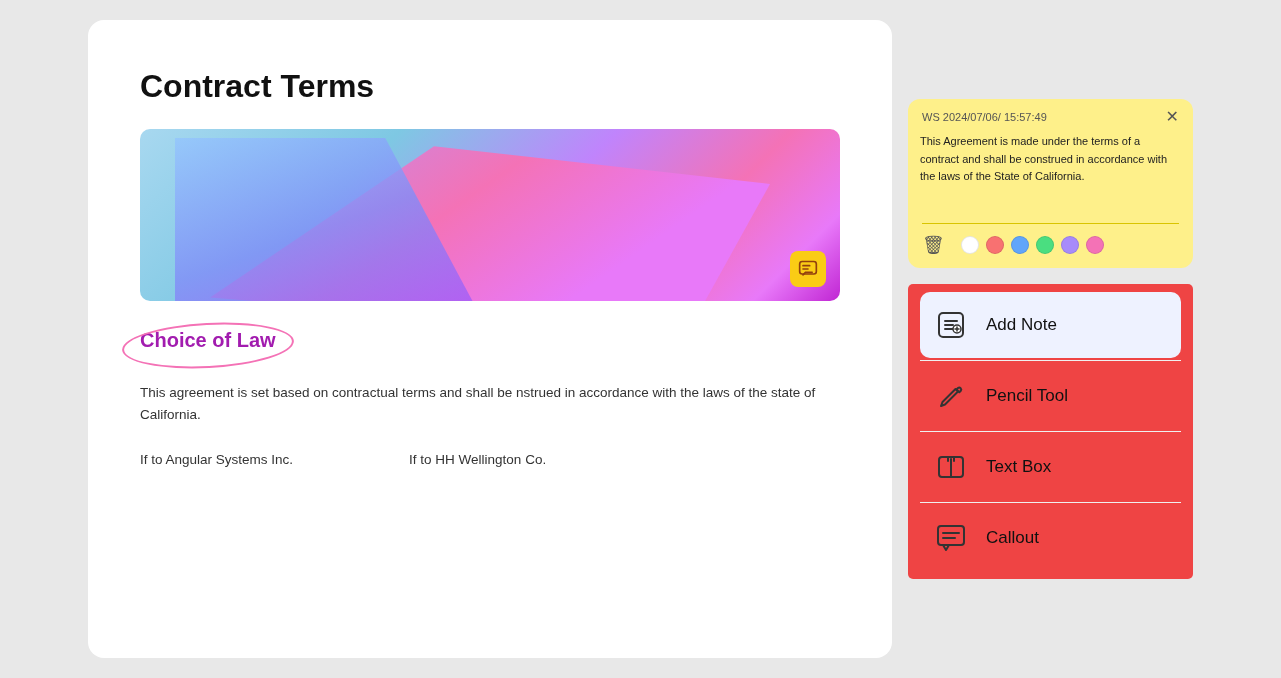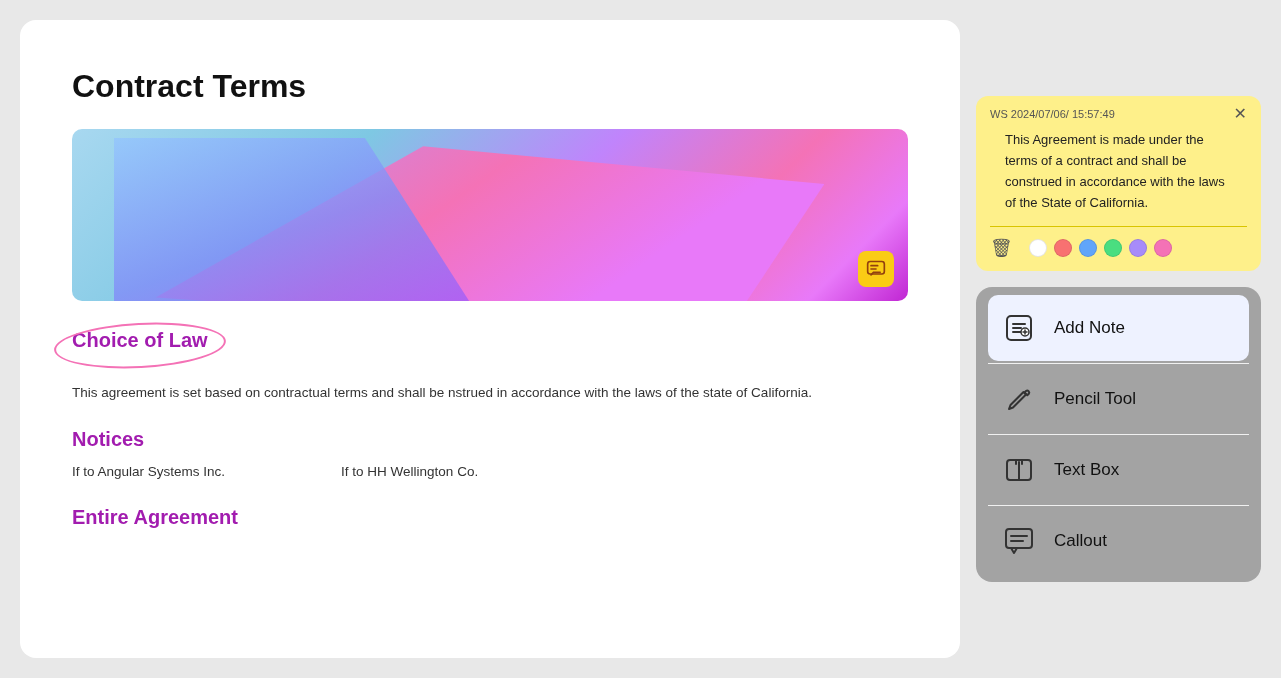--- a/index.html
+++ b/index.html
@@ -13,21 +13,21 @@
       align-items: center;
       justify-content: center;
       gap: 16px;
       padding: 20px;
     }
 
     
     .main-panel {
       background: #fff;
       border-radius: 16px;
-      width: 940px;
+      width: 804px;
       height: 638px;
       padding: 48px 52px;
       overflow: hidden;
       position: relative;
       flex-shrink: 0;
     }
 
     .doc-title {
       font-size: 32px;
       font-weight: 700;
@@ -159,22 +159,22 @@
     .close-btn {
       font-size: 16px;
       color: #555;
       cursor: pointer;
       background: none;
       border: none;
       line-height: 1;
     }
 
     .sticky-body {
-      padding: 0 29px 12px;
-      font-size: 13px;
+      padding: 0 12px 12px;
+      font-size: 11px;
       color: #222;
       line-height: 1.6;
       min-height: 90px;
     }
 
     .sticky-divider {
       border: none;
       border-top: 1px solid #d9c400;
       margin: 0 14px 10px;
     }
@@ -201,22 +201,22 @@
     .color-dot {
       width: 18px;
       height: 18px;
       border-radius: 50%;
       cursor: pointer;
       border: 1px solid rgba(0,0,0,0.1);
     }
 
     
     .tools-panel {
-      background: #a3a3a3;
-      border-radius: 16px;
+      background: #ef4444;
+      border-radius: 5px;
       padding: 8px 12px;
     }
 
     .tool-item {
       display: flex;
       align-items: center;
       gap: 16px;
       padding: 14px 12px;
       border-radius: 10px;
       cursor: pointer;
@@ -266,27 +266,25 @@
   </div>
 
   <div style="margin-bottom: 10px;">
     <div class="choice-of-law-wrapper">
       <h2 class="section-heading" style="display:inline-block;">Choice of Law</h2>
       <div class="choice-of-law-ellipse"></div>
     </div>
   </div>
   <p class="section-text">This agreement is set based on contractual terms and shall be nstrued in accordance with the laws of the state of California.</p>
 
-  <h2 class="section-heading">Notices</h2>
   <div class="two-col">
     <span class="section-text" style="margin-bottom:0;">If to Angular Systems Inc.</span>
     <span class="section-text" style="margin-bottom:0;">If to HH Wellington Co.</span>
   </div>
 
-  <h2 class="section-heading">Entire Agreement</h2>
 </div>
 
 <div class="right-panels">
 
   <div class="sticky-note">
     <div class="sticky-note-header">
       <span class="sticky-meta">WS  2024/07/06/ 15:57:49</span>
       <button class="close-btn">✕</button>
     </div>
     <div class="sticky-body">This Agreement is made under the terms of a contract and shall be construed in accordance with the laws of the State of California.</div>

